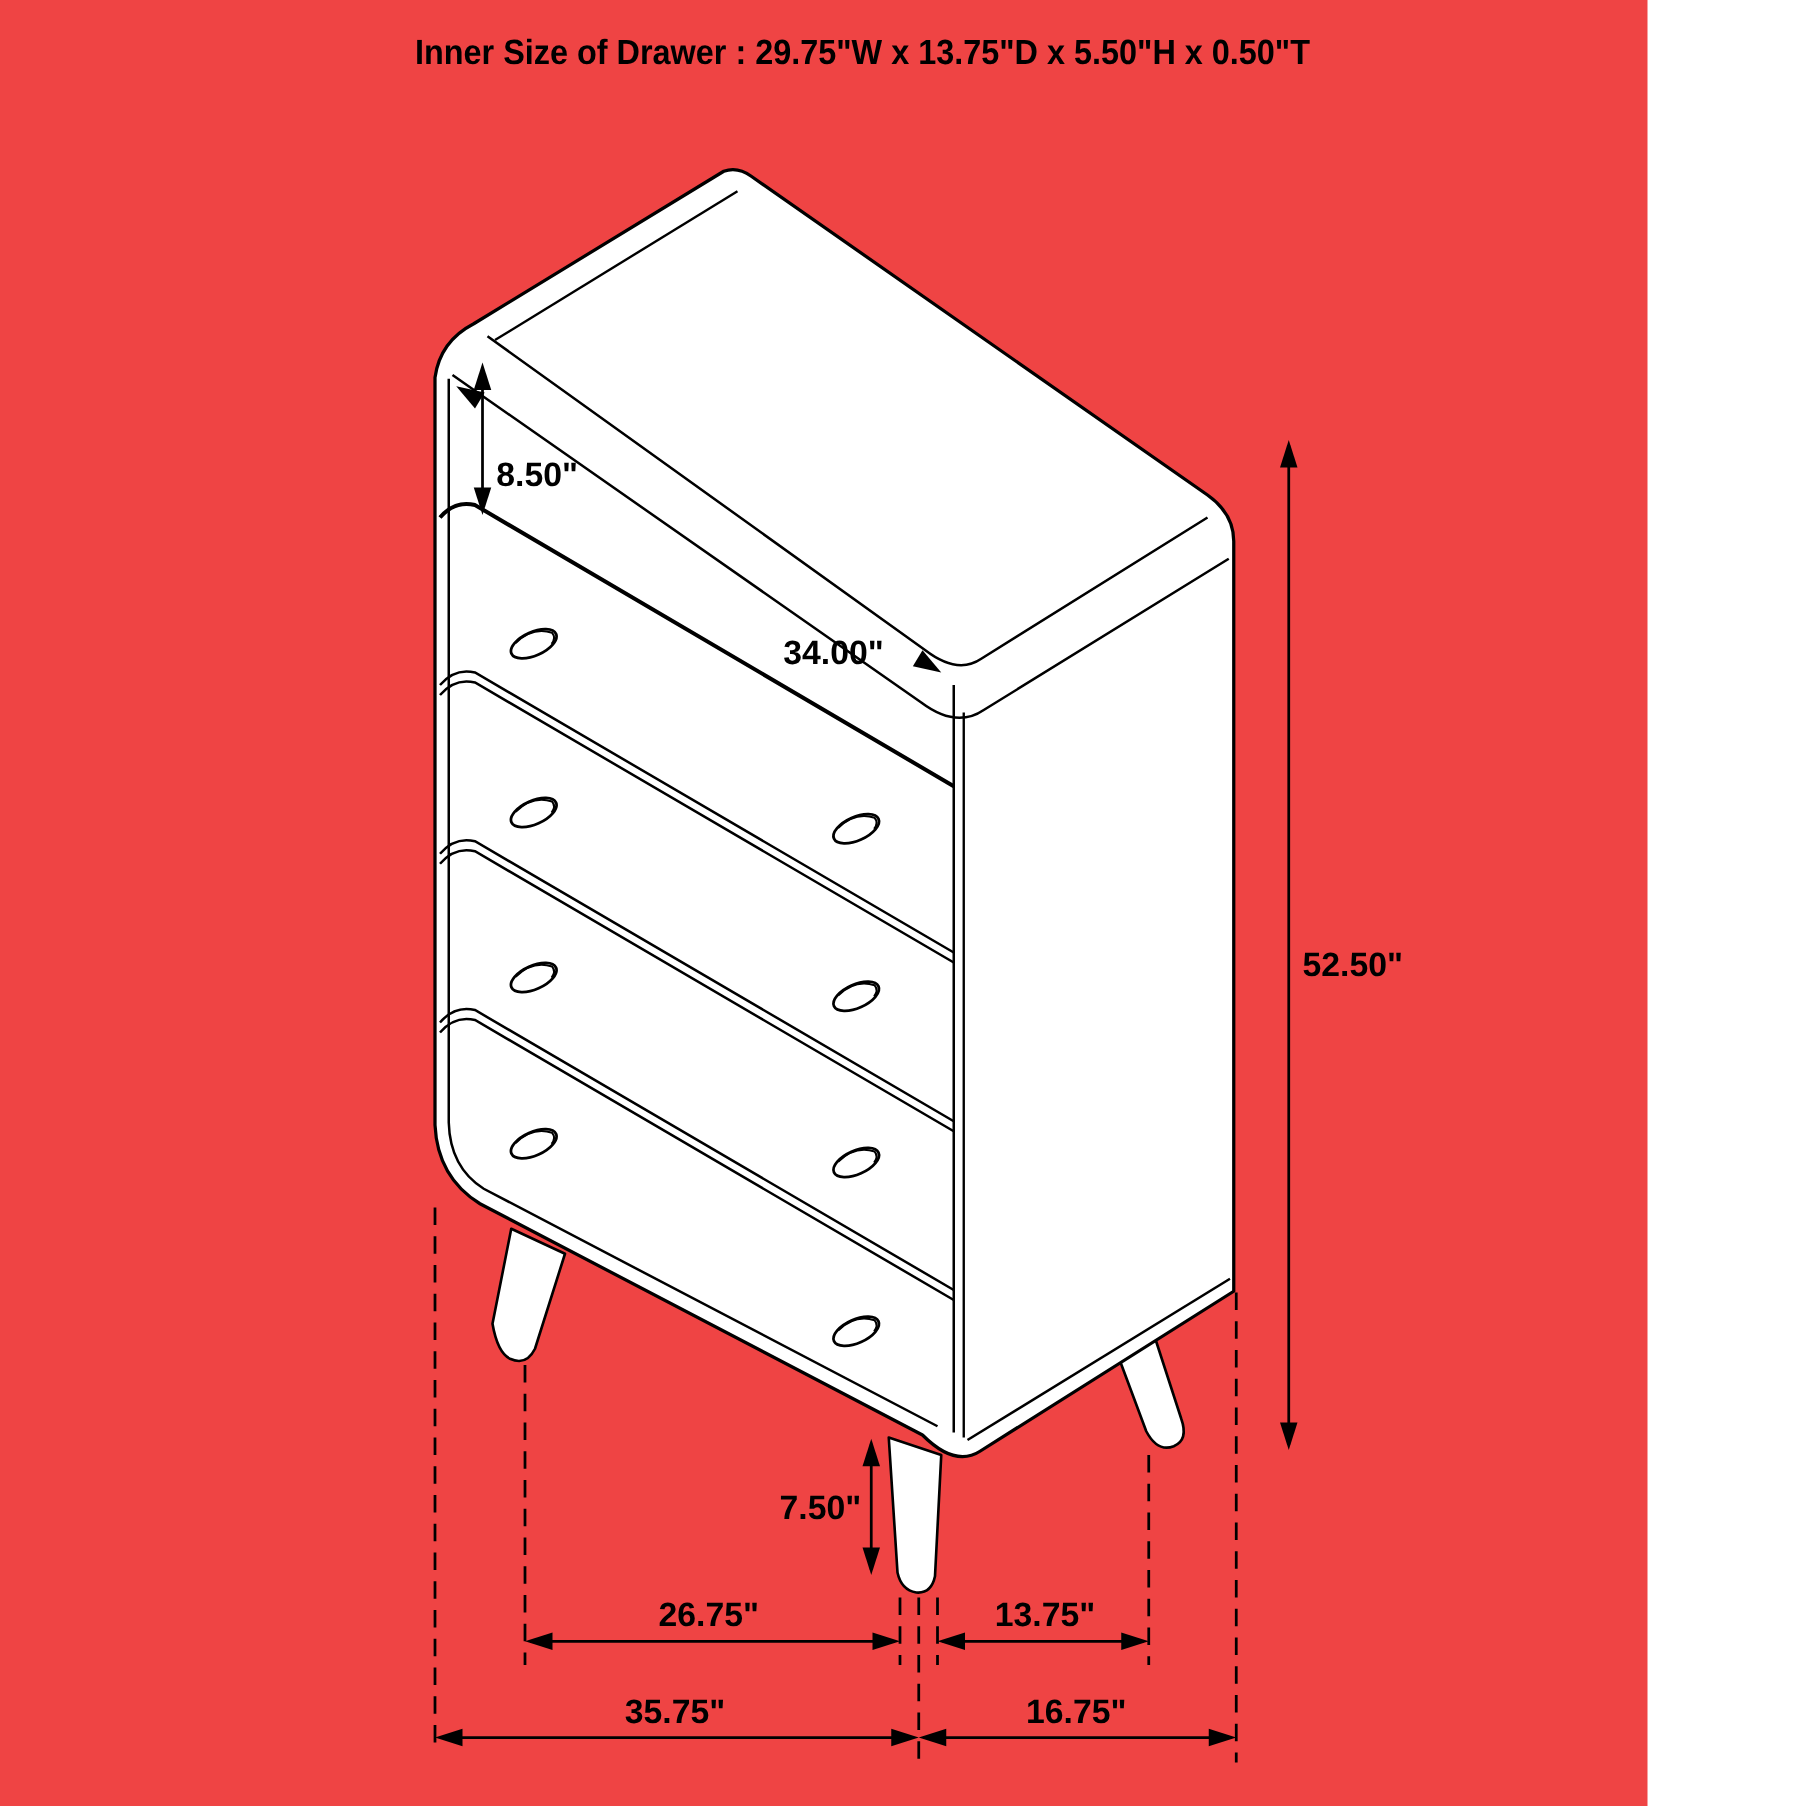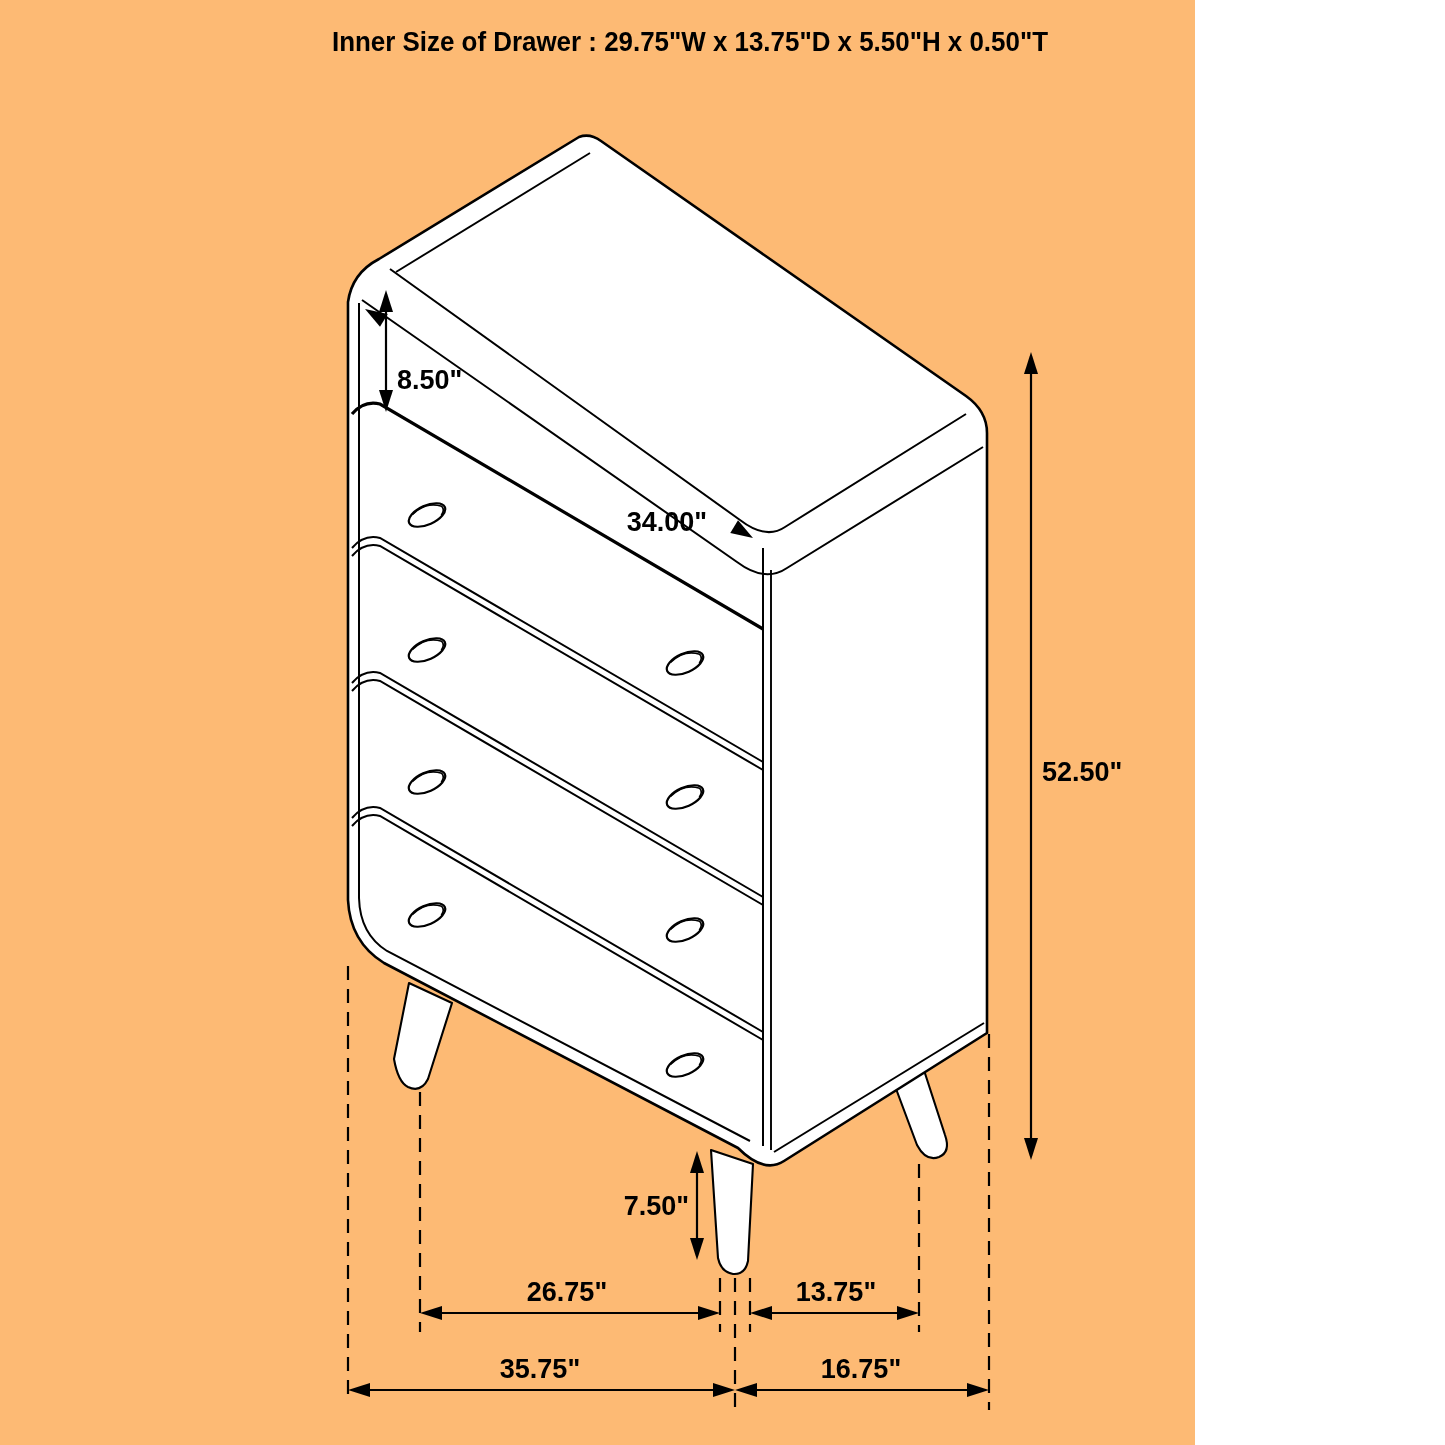--- a/index.html
+++ b/index.html
@@ -1,16 +1,16 @@
 <!DOCTYPE html>
 <html><head>
 <meta charset="utf-8">
 <style>
   html,body{margin:0;padding:0;background:#ffffff;}
-  .canvas{position:relative;width:1195px;height:1445px;background:#fdba74;overflow:hidden;
+  .canvas{position:relative;width:1318px;height:1445px;background:#ef4444;overflow:hidden;
           font-family:"Liberation Sans", sans-serif;}
   svg{display:block;}
   .bodyline{fill:#ffffff;stroke:#000;stroke-width:2.6;stroke-linejoin:round;}
   .leg{fill:#ffffff;stroke:#000;stroke-width:2.1;stroke-linejoin:round;}
   .inner{fill:none;stroke:#000;stroke-width:2;}
   .thin{fill:none;stroke:#000;stroke-width:1.9;}
   .gapline{fill:none;stroke:#000;stroke-width:2;}
   .heavy{fill:none;stroke:#000;stroke-width:3.2;}
   .dash{fill:none;stroke:#000;stroke-width:2.2;stroke-dasharray:14 9;}
   .dim{fill:none;stroke:#000;stroke-width:2.2;}

